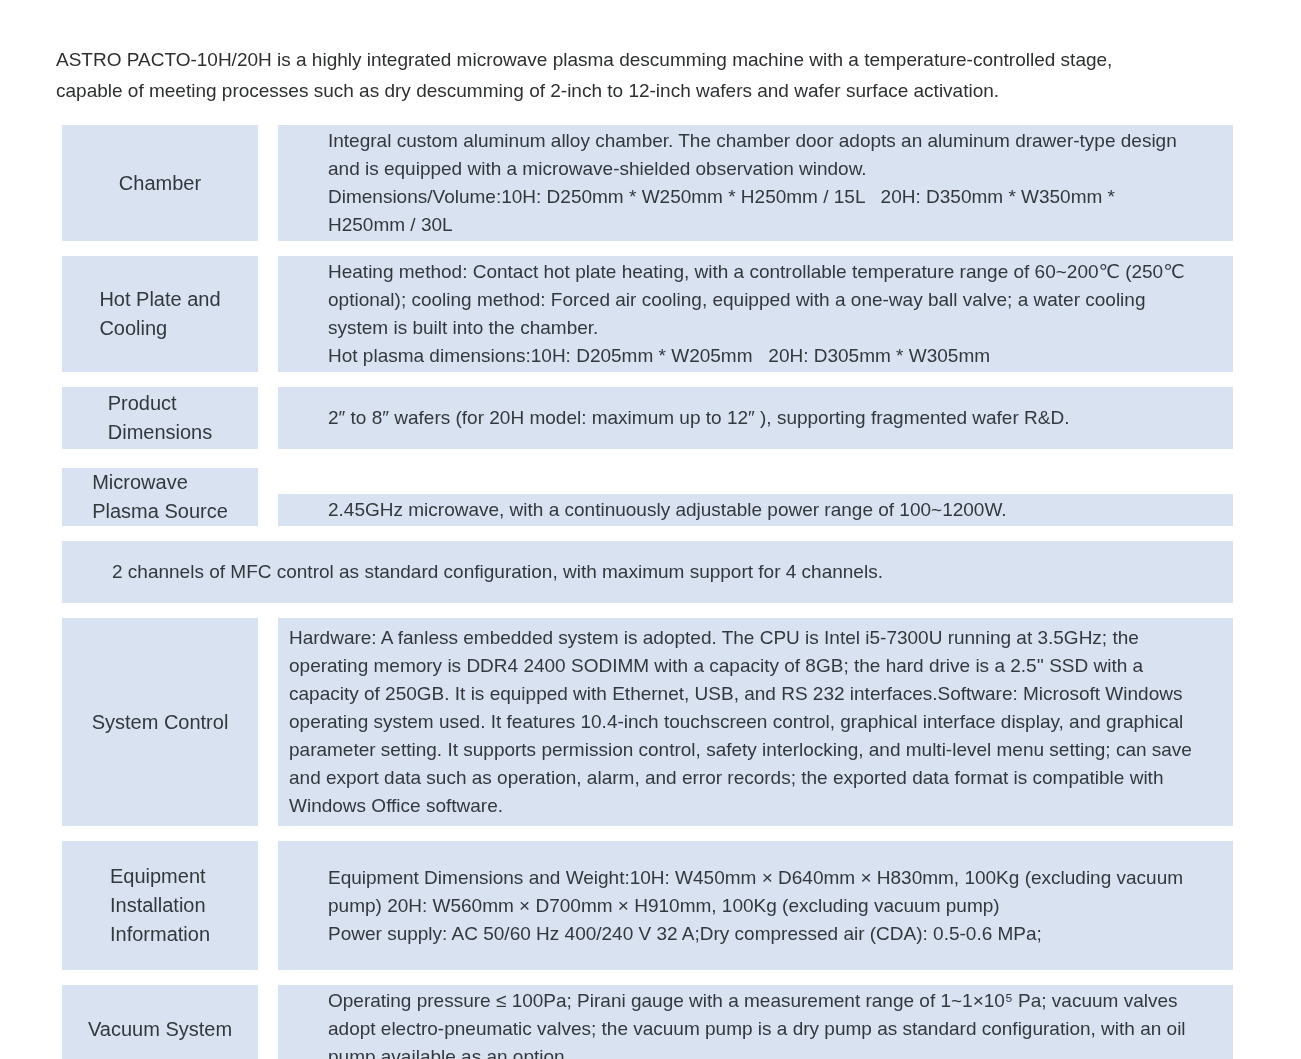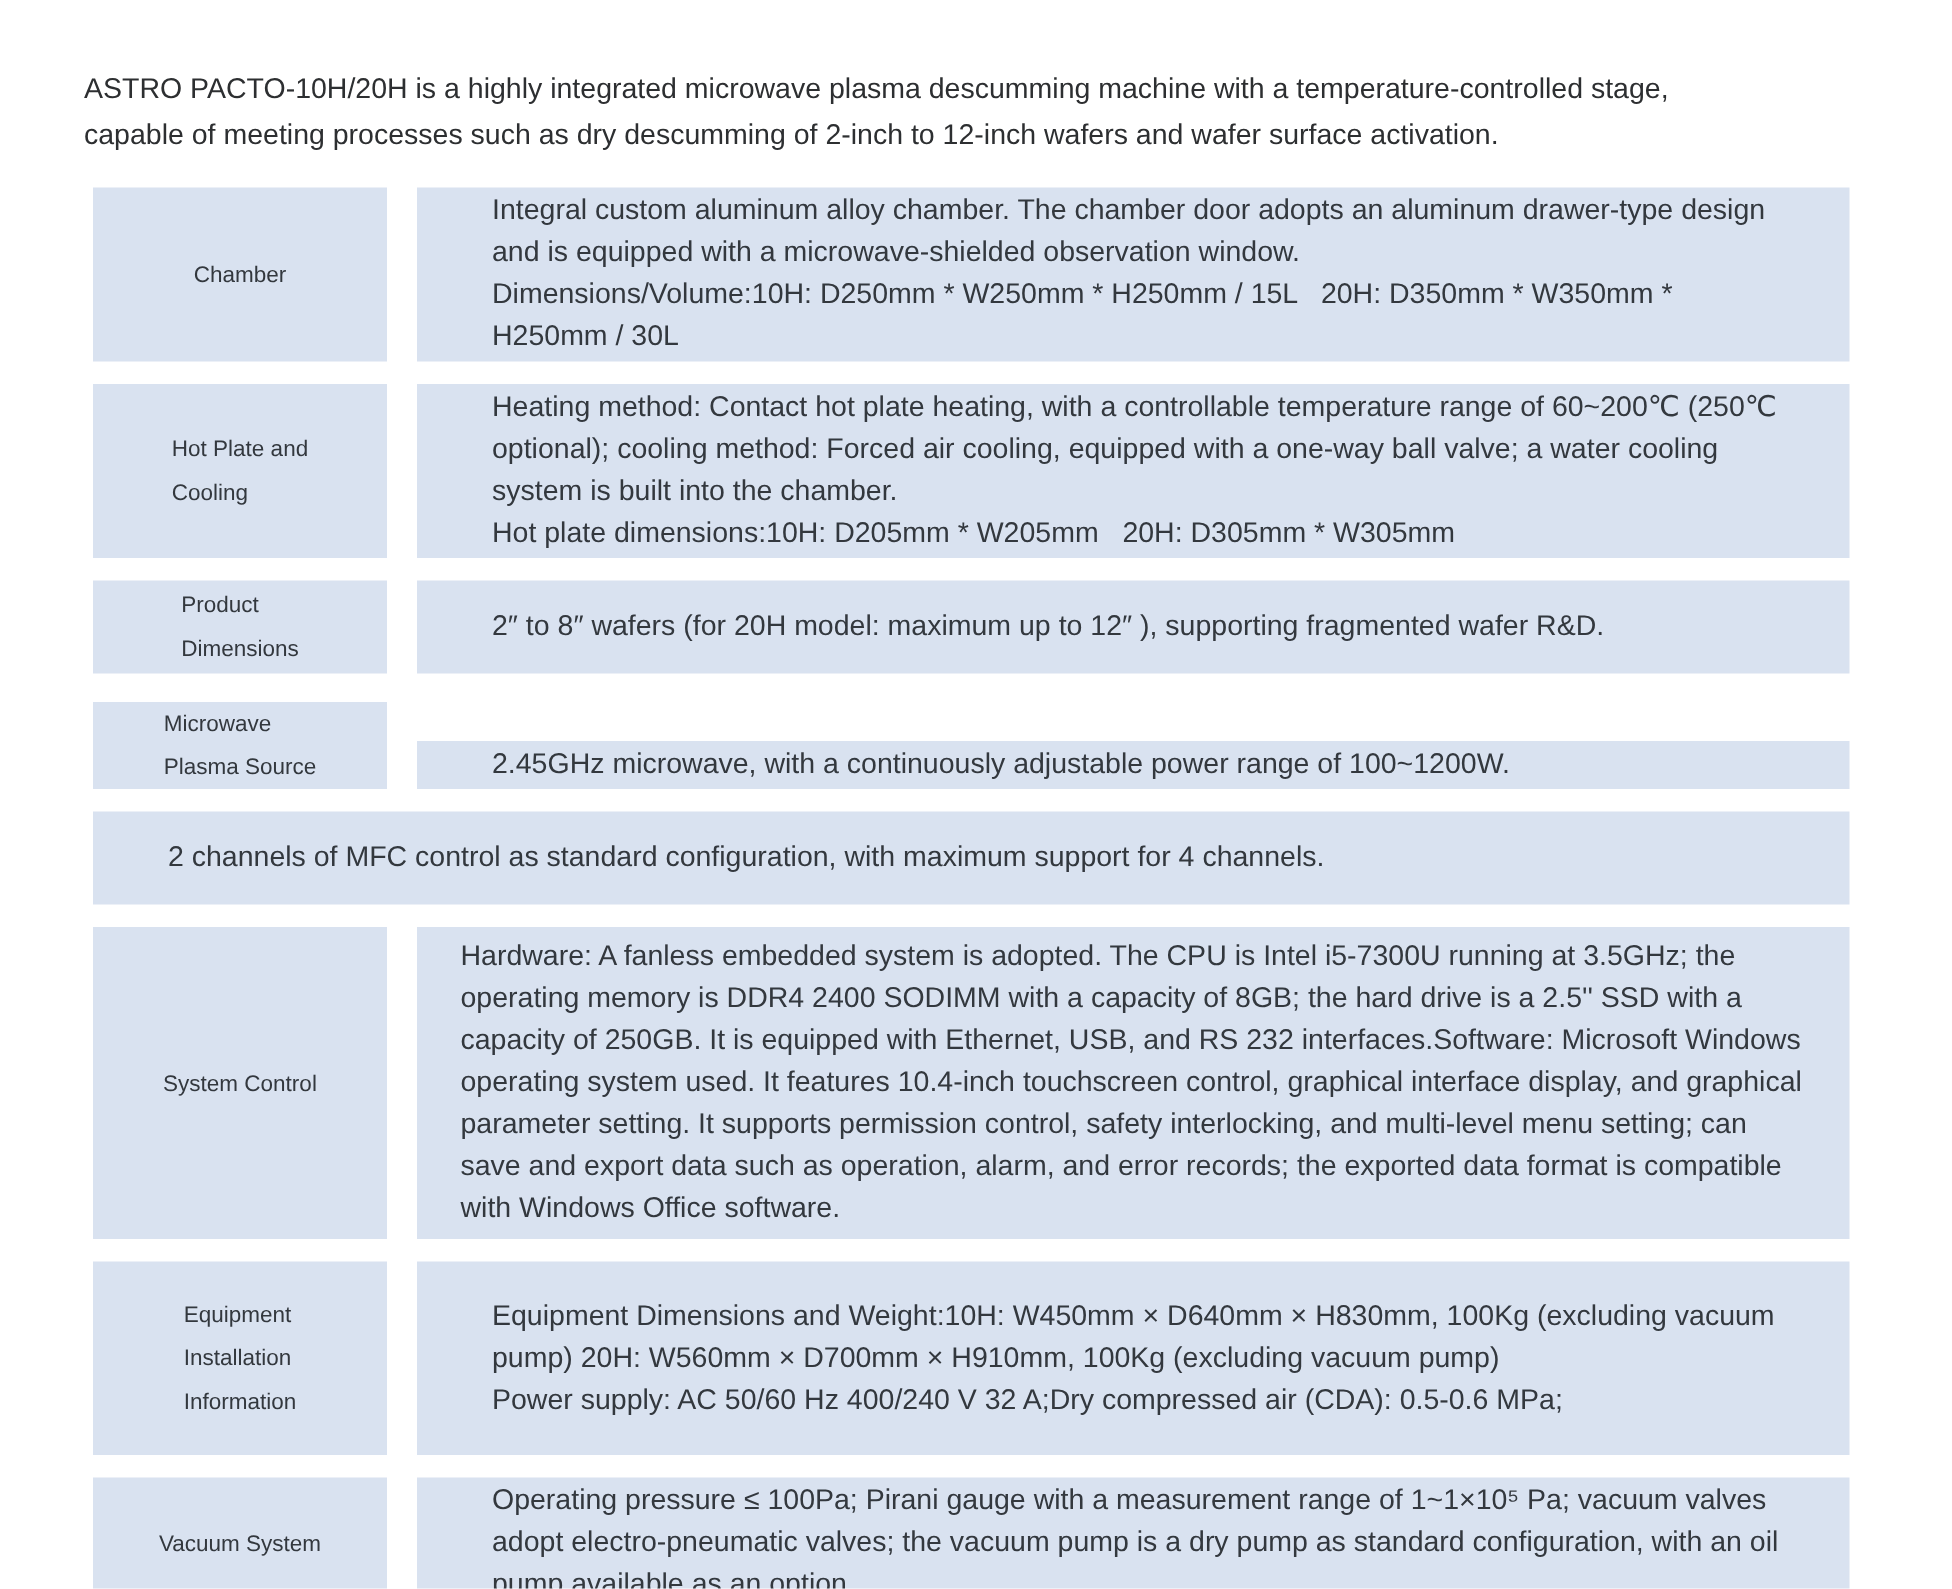--- a/index.html
+++ b/index.html
@@ -46,35 +46,35 @@
   .label-cell {
     flex: 0 0 196px;
     width: 196px;
     background: var(--cell-bg, #d9e2f0);
     display: flex;
     align-items: center;
     justify-content: center;
   }
   .label-inner {
     text-align: left;
-    font-size: 15px;
+    font-size: 20px;
     line-height: 29px;
     color: #33383e;
   }
   .content-cell {
     flex: 1 1 auto;
     background: var(--cell-bg, #d9e2f0);
     display: flex;
     flex-direction: column;
     justify-content: center;
     box-sizing: border-box;
     padding: 2px 40px 2px 50px;
   }
   .spec-row:nth-child(6) .content-cell {
-    padding: 2px 24px 2px 29px;
+    padding: 2px 24px 2px 11px;
   }
   .content-seg {
     font-size: 19px;
     line-height: 28px;
     color: #33383e;
     white-space: pre-wrap;
   }
 </style>
 </head>
 <body style="--cell-bg: #d9e2f0;">
@@ -96,21 +96,21 @@
       </div>
       <div class="spec-row">
         <div class="label-cell">
           <div class="label-inner">
             <div>Hot Plate and</div>
             <div>Cooling</div>
           </div>
         </div>
         <div class="content-cell">
           <div class="content-seg">Heating method: Contact hot plate heating, with a controllable temperature range of 60~200℃ (250℃ optional); cooling method: Forced air cooling, equipped with a one-way ball valve; a water cooling system is built into the chamber.</div>
-          <div class="content-seg">Hot plate dimensions:10H: D205mm * W205mm   20H: D305mm * W305mm</div>
+          <div class="content-seg">Hot plasma dimensions:10H: D205mm * W205mm   20H: D305mm * W305mm</div>
         </div>
       </div>
       <div class="spec-row">
         <div class="label-cell">
           <div class="label-inner">
             <div>Product</div>
             <div>Dimensions</div>
           </div>
         </div>
         <div class="content-cell">

